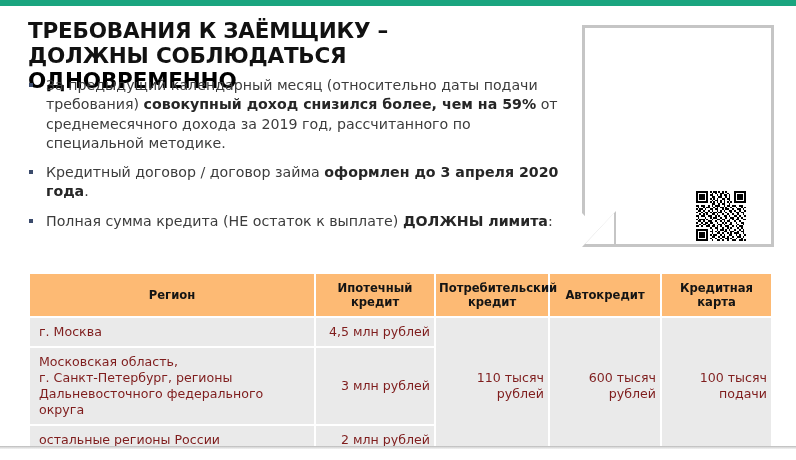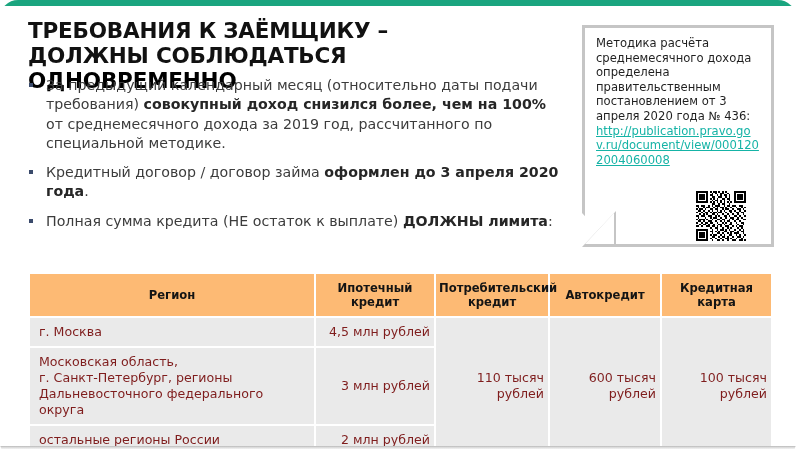--- a/index.html
+++ b/index.html
@@ -10,21 +10,20 @@
   body {
     font-family: "DejaVu Sans", "Liberation Sans", sans-serif;
   }
   #slide {
     position: relative;
     width: 796px;
     height: 460px;
     background: #ffffff;
     overflow: hidden;
     box-sizing: border-box;
-    border-radius: 18px;
   }
   
   .top-bar {
     position: absolute;
     left: 0;
     top: 0;
     width: 796px;
     height: 6px;
     background: #1aa57f;
   }
@@ -197,38 +196,35 @@
   <div class="top-bar"></div>
 
   <div class="title">
     <span>ТРЕБОВАНИЯ К ЗАЁМЩИКУ –</span><br>
     <span>ДОЛЖНЫ СОБЛЮДАТЬСЯ </span><span class="accent">ОДНОВРЕМЕННО</span>
   </div>
 
   <div class="bullets">
     <div class="bullet">
       <span class="dot"></span>
-      <span><span>За предыдущий календарный месяц (относительно даты подачи требования) </span><b>совокупный доход снизился более, чем на 100%</b><span> от среднемесячного дохода за 2019 год, рассчитанного по специальной методике.</span></span>
+      <span><span>За предыдущий календарный месяц (относительно даты подачи требования) </span><b>совокупный доход снизился более, чем на 59%</b><span> от среднемесячного дохода за 2019 год, рассчитанного по специальной методике.</span></span>
     </div>
     <div class="bullet">
       <span class="dot"></span>
       <span><span>Кредитный договор / договор займа </span><b>оформлен до 3 апреля 2020 года</b><span>.</span></span>
     </div>
     <div class="bullet" style="margin-top:11px">
       <span class="dot"></span>
       <span><span>Полная сумма кредита (НЕ остаток к выплате) </span><b>ДОЛЖНЫ лимита</b><span>:</span></span>
     </div>
   </div>
 
   <div class="note">
     <div class="note-body"></div>
     <div class="note-fold"></div>
-    <div class="note-text">
-      <span>Методика расчёта среднемесячного дохода определена правительственным постановлением от 3 апреля 2020 года № 436: </span><a class="note-link" href="#">http://publication.pravo.gov.ru/document/view/0001202004060008</a>
-    </div>
     <div class="qr">
       <svg viewBox="0 0 29 29" width="50" height="50" shape-rendering="crispEdges" aria-hidden="true">
         <rect width="29" height="29" fill="#ffffff"></rect>
         <g fill="#000000">
           <rect x="0" y="0" width="7" height="1"></rect>
             <rect x="8" y="0" width="1" height="1"></rect>
             <rect x="10" y="0" width="2" height="1"></rect>
             <rect x="13" y="0" width="1" height="1"></rect>
             <rect x="15" y="0" width="1" height="1"></rect>
             <rect x="17" y="0" width="1" height="1"></rect>
@@ -517,21 +513,21 @@
         <th>Автокредит</th>
         <th>Кредитная карта</th>
       </tr>
     </thead>
     <tbody>
       <tr>
         <td>г. Москва</td>
         <td class="ctr">4,5 млн рублей</td>
         <td class="ctr" rowspan="3">110 тысяч рублей</td>
         <td class="ctr" rowspan="3">600 тысяч рублей</td>
-        <td class="ctr" rowspan="3">100 тысяч рублей</td>
+        <td class="ctr" rowspan="3">100 тысяч подачи</td>
       </tr>
       <tr>
         <td>Московская область,<br>г. Санкт-Петербург, регионы<br>Дальневосточного федерального округа</td>
         <td class="ctr">3 млн рублей</td>
       </tr>
       <tr>
         <td>остальные регионы России</td>
         <td class="ctr">2 млн рублей</td>
       </tr>
     </tbody>

